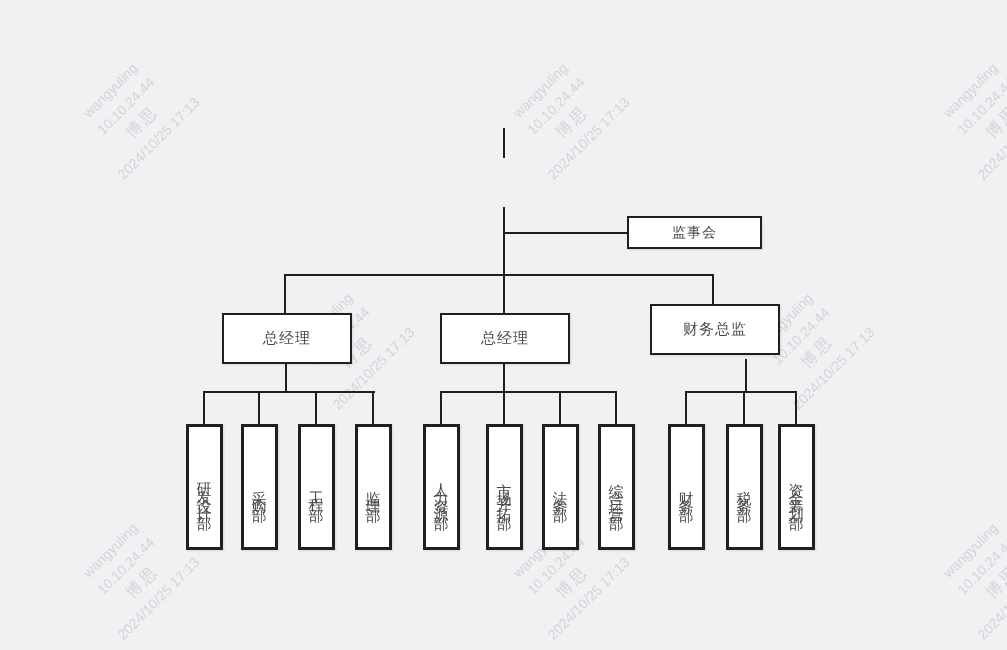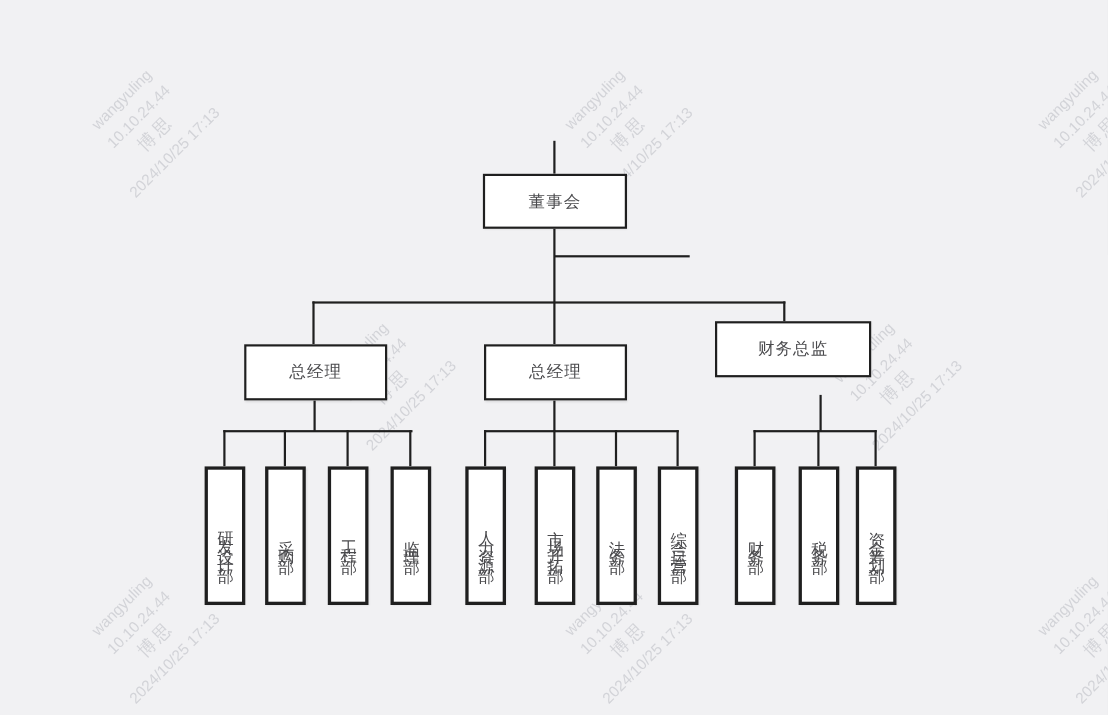--- a/index.html
+++ b/index.html
@@ -134,31 +134,31 @@
   <div class="line v" style="left:503px;top:391px;height:33px"></div>
   <div class="line v" style="left:559px;top:391px;height:33px"></div>
   <div class="line v" style="left:615px;top:391px;height:33px"></div>
 
   <div class="line v" style="left:745px;top:359px;height:33px"></div>
   <div class="line h" style="left:685px;top:391px;width:112px"></div>
   <div class="line v" style="left:685px;top:391px;height:33px"></div>
   <div class="line v" style="left:743px;top:391px;height:33px"></div>
   <div class="line v" style="left:795px;top:391px;height:33px"></div>
 
-  <div class="node" style="left:439px;top:158px;width:131px;height:50px">
-    <span class="nlabel">董事会</span>
+  <div class="node small" style="left:627px;top:216px;width:135px;height:33px">
+    <span class="nlabel">监事会</span>
   </div>
 
   <div class="node" style="left:222px;top:313px;width:130px;height:51px">
     <span class="nlabel">总经理</span>
   </div>
   <div class="node" style="left:440px;top:313px;width:130px;height:51px">
     <span class="nlabel">总经理</span>
   </div>
-  <div class="node" style="left:650px;top:292px;width:142px;height:51px">
+  <div class="node" style="left:650px;top:304px;width:130px;height:51px">
     <span class="nlabel">财务总监</span>
   </div>
 
   <div class="node dept" style="left:186px;top:424px;width:37px;height:126px">
     <span class="vtext">研发设计部</span>
   </div>
   <div class="node dept" style="left:241px;top:424px;width:37px;height:126px">
     <span class="vtext">采购部</span>
   </div>
   <div class="node dept" style="left:298px;top:424px;width:37px;height:126px">

